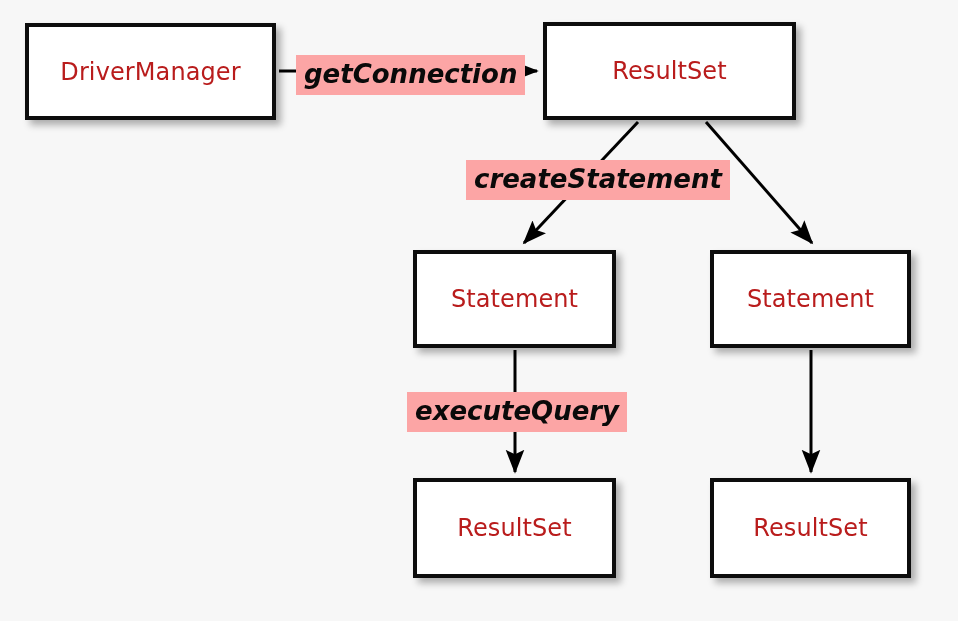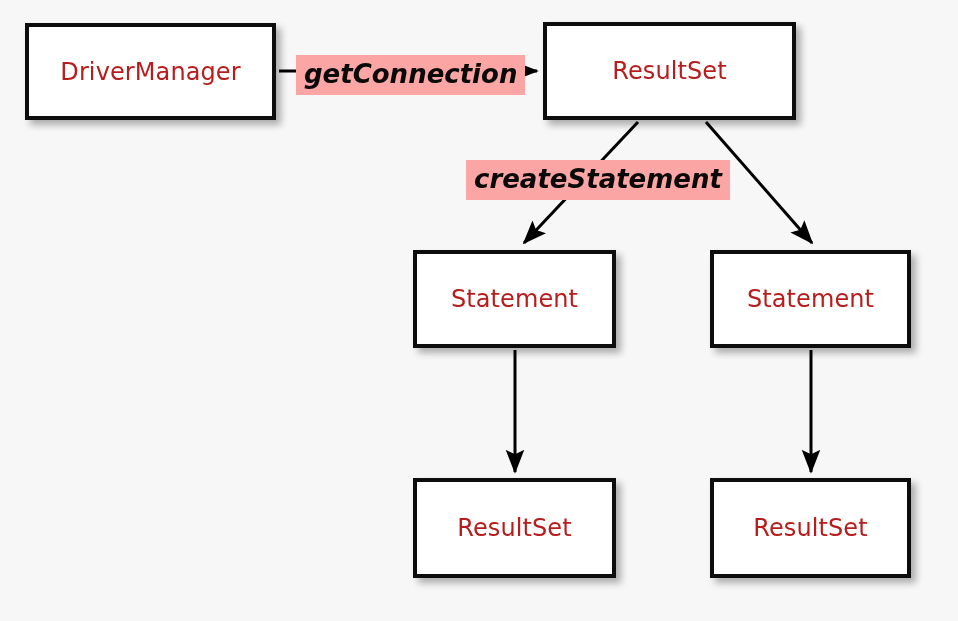--- a/index.html
+++ b/index.html
@@ -127,14 +127,15 @@
   </div>
 
   <div class="node" id="box-resultset-2">
     <span class="node-label">ResultSet</span>
   </div>
 
   <span class="edge-label" id="lbl-getconnection">getConnection</span>
 
   <span class="edge-label" id="lbl-createstatement">createStatement</span>
 
+  <span class="edge-label" id="lbl-executequery">executeQuery</span>
 
 </div>
 
 </body></html>

